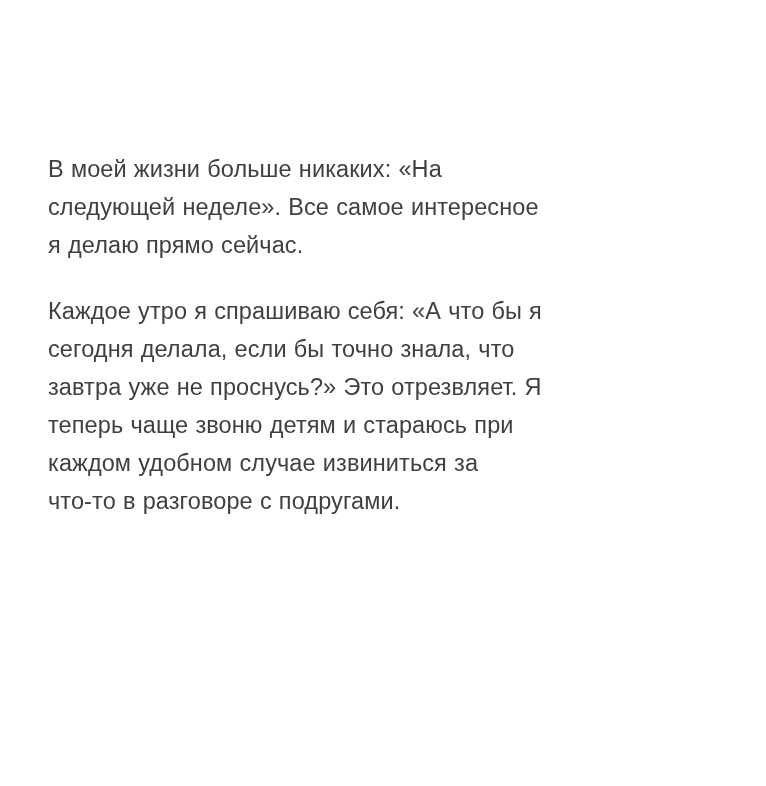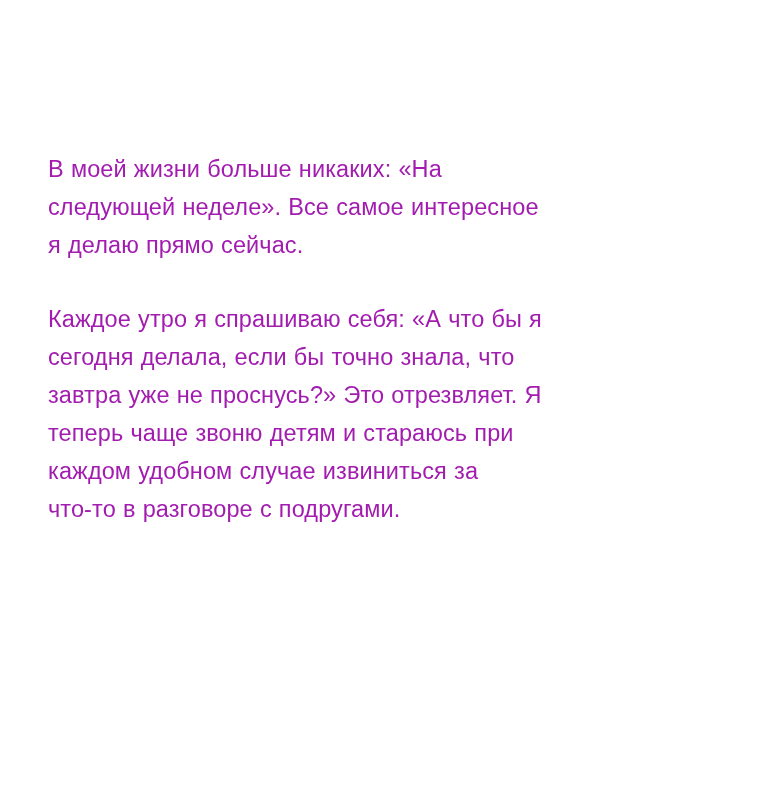--- a/index.html
+++ b/index.html
@@ -21,27 +21,27 @@
     box-sizing: border-box;
     padding: 150px 44px 0 48px;
   }
   .text-block {
     max-width: 690px;
   }
   .paragraph {
     font-size: 23.5px;
     line-height: 38px;
     letter-spacing: 0.1px;
-    color: #a21caf;
+    color: #404040;
     margin: 0;
     white-space: pre-wrap;
     word-spacing: 0.5px;
   }
   .paragraph + .paragraph {
-    margin-top: 36px;
+    margin-top: 28px;
   }
 </style>
 </head>
 <body>
 
 <div class="page">
   <div class="text-block">
     <p class="paragraph">В моей жизни больше никаких: «На
 следующей неделе». Все самое интересное
 я делаю прямо сейчас.</p>

